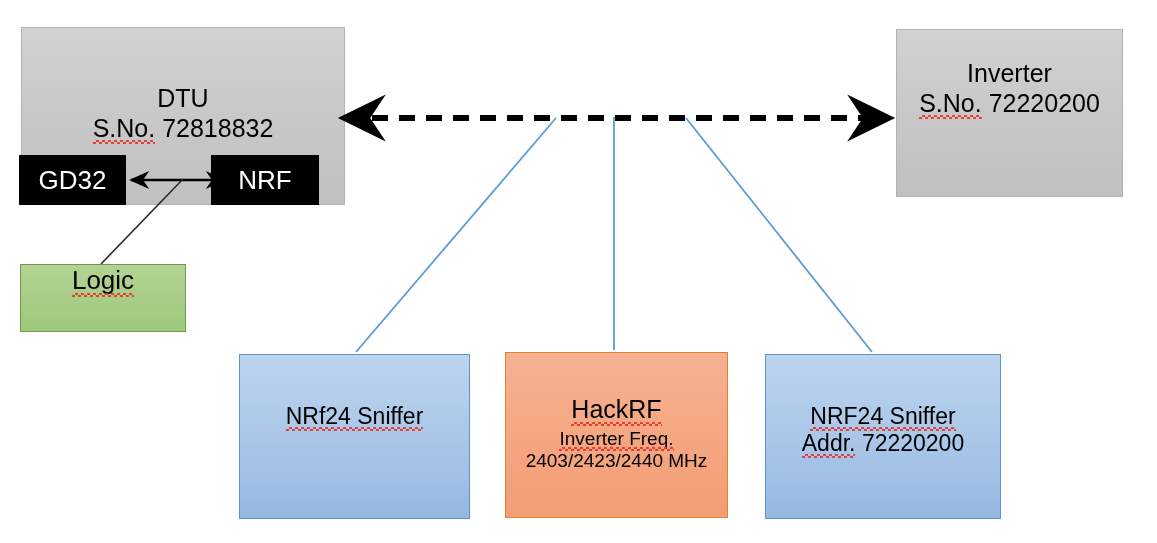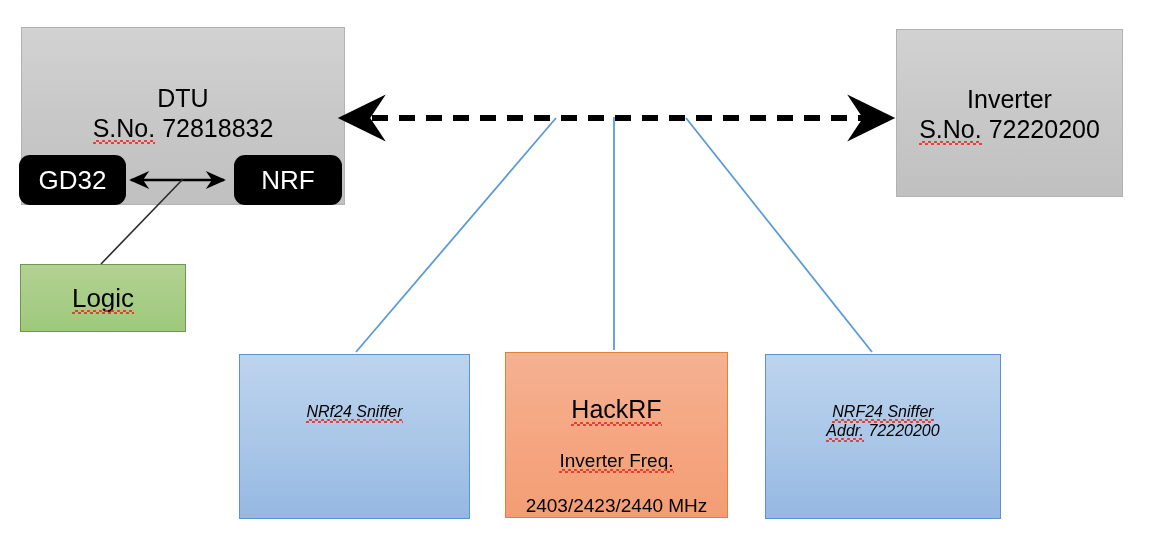--- a/index.html
+++ b/index.html
@@ -17,21 +17,21 @@
     height: 543px;
     background: #ffffff;
     overflow: hidden;
   }
   .node {
     position: absolute;
     box-sizing: border-box;
     display: flex;
     flex-direction: column;
     align-items: center;
-    justify-content: center;
+    justify-content: flex-start;
     text-align: center;
     color: #000000;
     line-height: 1.18;
   }
   
   .grey-box {
     background: linear-gradient(180deg, #d2d2d2 0%, #c9c9c9 45%, #c0c0c0 100%);
     border: 1px solid #b2b2b2;
   }
   #dtu-box {
@@ -42,21 +42,21 @@
     justify-content: flex-start;
     padding-top: 56px;
     font-size: 25px;
   }
   #inverter-box {
     left: 896px;
     top: 29px;
     width: 227px;
     height: 168px;
     justify-content: flex-start;
-    padding-top: 55px;
+    padding-top: 29px;
     font-size: 25px;
   }
   .node .line1 { display: block; }
   .node .line2 { display: block; }
 
   
   .squiggle {
     position: relative;
     display: inline-block;
   }
@@ -80,42 +80,40 @@
     position: absolute;
     box-sizing: border-box;
     background: #000000;
     color: #ffffff;
     display: flex;
     align-items: center;
     justify-content: center;
     font-size: 26px;
     top: 155px;
     height: 50px;
-    border-radius: 11px;
   }
   #gd32-chip { left: 19px;  width: 107px; }
-  #nrf-chip  { left: 234px; width: 108px; }
+  #nrf-chip  { left: 211px; width: 108px; }
 
   
   #logic-box {
     left: 20px;
     top: 264px;
     width: 166px;
     height: 68px;
     background: linear-gradient(180deg, #b3d293 0%, #a8cd87 50%, #9ec97c 100%);
     border: 1px solid #6f9a4e;
     font-size: 26px;
   }
 
   
   .blue-box {
     background: linear-gradient(180deg, #bdd4ee 0%, #a9c6e8 55%, #95b8e2 100%);
     border: 1px solid #5a93d0;
-    font-size: 16px;
-    font-style: italic;
+    font-size: 23px;
   }
   #sniffer-left {
     left: 239px;
     top: 354px;
     width: 231px;
     height: 165px;
     justify-content: flex-start;
     padding-top: 48px;
   }
   #sniffer-right {
@@ -128,21 +126,21 @@
   }
 
   
   #hackrf-box {
     left: 505px;
     top: 352px;
     width: 223px;
     height: 166px;
     background: linear-gradient(180deg, #f5b193 0%, #f5a883 45%, #f39d74 100%);
     border: 1px solid #e0822f;
-    justify-content: space-between;
+    justify-content: flex-start;
     padding-top: 42px;
   }
   #hackrf-box .hk-title { font-size: 25px; }
   #hackrf-box .hk-sub   { font-size: 19px; margin-top: 3px; }
   #hackrf-box .hk-freq  { font-size: 19px; }
 
   
   #wires {
     position: absolute;
     left: 0;

